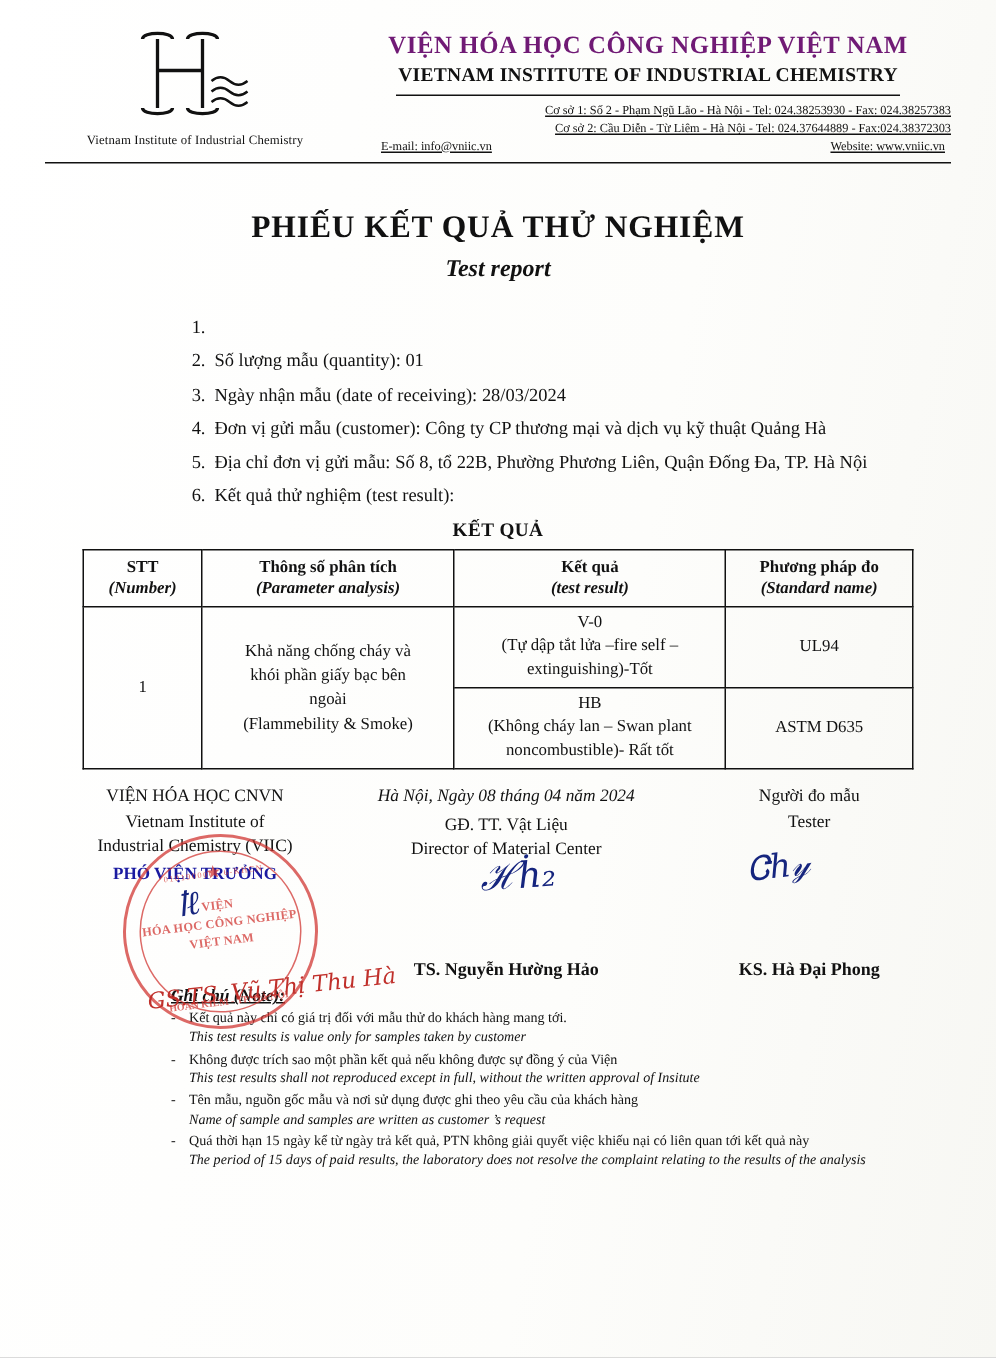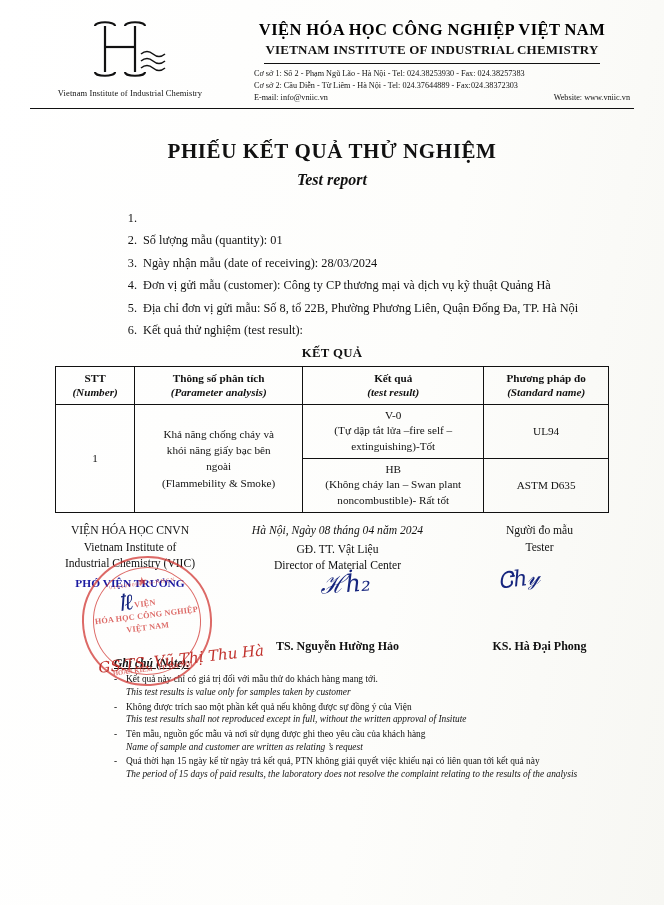--- a/index.html
+++ b/index.html
@@ -59,39 +59,40 @@
   }
   .org-block {
     flex: 1;
     text-align: center;
     padding-top: 2px;
   }
   .org-name-vi {
     font-size: 16.5px;
     font-weight: bold;
     letter-spacing: .4px;
-    color: #000000;
+    color: #701a75;
   }
   .org-name-en {
     font-size: 13px;
     font-weight: bold;
     letter-spacing: .2px;
     color: #111;
     margin-top: 2px;
   }
   .org-rule {
     border-top: 1px solid #111;
     margin: 5px 34px 4px 34px;
   }
   .org-contact {
     font-size: 8.2px;
     color: #111;
     line-height: 1.45;
-    text-align: left;
+    text-align: right;
     padding-left: 24px;
+    text-decoration: underline;
   }
   .org-contact .row-split {
     display: flex;
     justify-content: space-between;
     padding-right: 4px;
   }
 
   
   .doc-title {
     text-align: center;
@@ -409,21 +410,21 @@
             <div>Phương pháp đo</div>
             <div class="it">(Standard name)</div>
           </th>
         </tr>
       </thead>
       <tbody>
         <tr>
           <td rowspan="2">1</td>
           <td rowspan="2" class="param-cell">
             <div>Khả năng chống cháy và</div>
-            <div>khói năng giấy bạc bên</div>
+            <div>khói phần giấy bạc bên</div>
             <div>ngoài</div>
             <div>(Flammebility &amp; Smoke)</div>
           </td>
           <td class="res-cell">
             <div>V-0</div>
             <div>(Tự dập tắt lửa –fire self – extinguishing)-Tốt</div>
           </td>
           <td>UL94</td>
         </tr>
         <tr>
@@ -479,21 +480,21 @@
         <span class="note-bullet">-</span>
         <span>
           <span class="note-vi">Không được trích sao một phần kết quả nếu không được sự đồng ý của Viện</span><br>
           <span class="note-en">This test results shall not reproduced except in full, without the written approval of Insitute</span>
         </span>
       </div>
       <div class="note-item">
         <span class="note-bullet">-</span>
         <span>
           <span class="note-vi">Tên mẫu, nguồn gốc mẫu và nơi sử dụng được ghi theo yêu cầu của khách hàng</span><br>
-          <span class="note-en">Name of sample and customer are written as relating ’s request</span>
+          <span class="note-en">Name of sample and samples are written as customer ’s request</span>
         </span>
       </div>
       <div class="note-item">
         <span class="note-bullet">-</span>
         <span>
           <span class="note-vi">Quá thời hạn 15 ngày kể từ ngày trả kết quả, PTN không giải quyết việc khiếu nại có liên quan tới kết quả này</span><br>
           <span class="note-en">The  period of 15 days of paid results, the laboratory does not resolve the complaint relating to the results of the analysis</span>
         </span>
       </div>
     </div>

